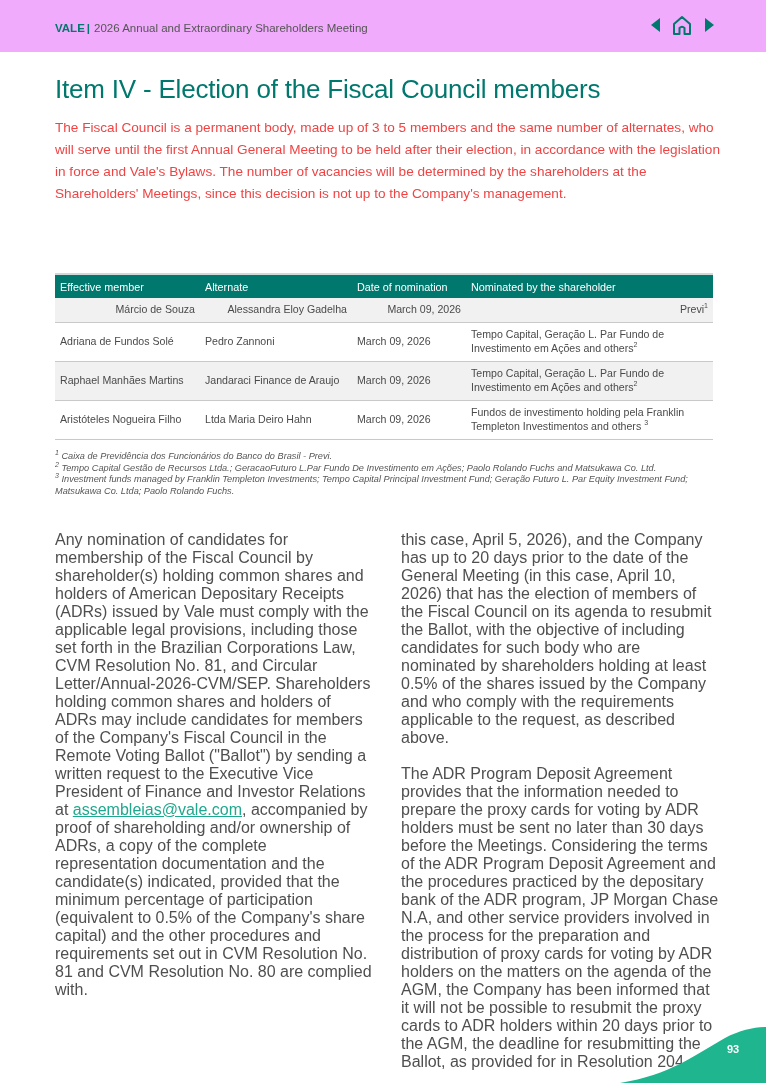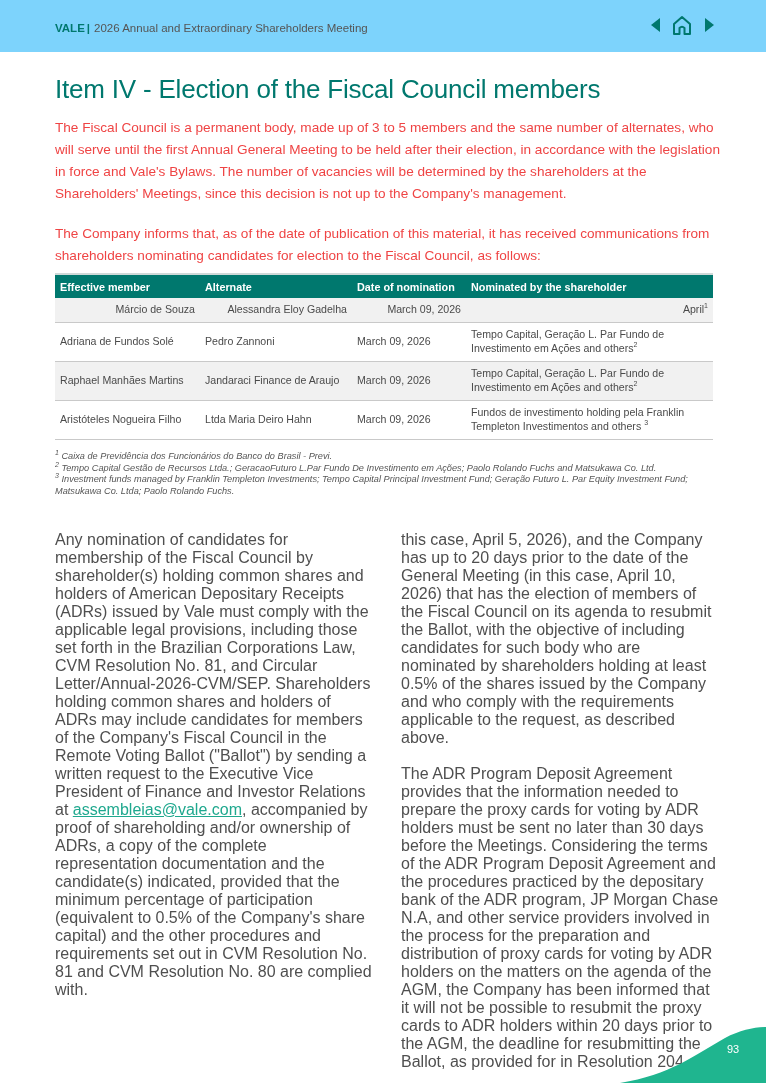--- a/index.html
+++ b/index.html
@@ -1,53 +1,53 @@
 <!DOCTYPE html>
 <html><head>
   <meta charset="utf-8">
   <style>
     * { box-sizing: border-box; margin: 0; padding: 0; }
     html, body { width: 766px; height: 1083px; background: #ffffff; overflow: hidden; }
     body { position: relative; font-family: "Liberation Sans", sans-serif; color: #4a4a4a; }
 
-    .topbar { position: absolute; left: 0; top: 0; width: 766px; height: 52px; background: #7dd3fc; }
+    .topbar { position: absolute; left: 0; top: 0; width: 766px; height: 52px; background: #f0abfc; }
     .topbar .brand { position: absolute; left: 55px; top: 22px; font-size: 11.5px; color: #555; letter-spacing: 0; }
     .topbar .brand b { color: #00786e; font-weight: bold; }
     .topbar .brand .sep { color: #00786e; font-weight: bold; margin: 0 4px 0 2px; }
     .nav { position: absolute; top: 14px; left: 648px; display: flex; align-items: center; gap: 9px; }
     .nav .arr { width: 14px; height: 22px; display: flex; align-items: center; justify-content: center; cursor: pointer; }
     .nav .home { width: 22px; height: 22px; cursor: pointer; }
 
     h1.title { position: absolute; left: 55px; top: 74px; font-size: 26px; font-weight: normal; color: #00786e; letter-spacing: -0.2px; white-space: nowrap; }
 
     .intro { position: absolute; left: 55px; top: 117px; width: 665px; font-size: 13.6px; line-height: 22px; color: #ef4444; }
     .intro p { margin-bottom: 18px; }
 
     table.nom { position: absolute; left: 55px; top: 273px; width: 658px; border-collapse: collapse; font-size: 10.6px; color: #4a4a4a; }
     table.nom thead tr { background: #00786e; color: #fff; }
-    table.nom th { text-align: left; font-weight: bold; padding: 6px 5px 5px 5px; height: 24px; font-size: 10.8px; border-top: 2px solid #cfd9d8; }
+    table.nom th { text-align: left; font-weight: normal; padding: 6px 5px 5px 5px; height: 24px; font-size: 10.8px; border-top: 2px solid #cfd9d8; }
     table.nom td { padding: 4px 5px; border-bottom: 1px solid #c9c9c9; vertical-align: middle; line-height: 13.5px; }
     table.nom tr.r1 td { height: 24px; background: #f1f1f1; text-align: right; }
     table.nom tr.r2 td, table.nom tr.r3 td, table.nom tr.r4 td { height: 39px; }
     table.nom tr.r3 td { background: #f1f1f1; }
     table.nom .c1 { width: 145px; }
     table.nom .c2 { width: 152px; }
     table.nom .c3 { width: 114px; }
     sup { font-size: 7px; vertical-align: super; line-height: 0; }
 
     .notes { position: absolute; left: 55px; top: 451px; width: 665px; font-size: 9.2px; font-style: italic; line-height: 11.5px; color: #555; }
 
     .col { position: absolute; top: 531px; width: 318px; font-size: 16px; line-height: 18px; color: #4f4f4f; }
     .col p { margin-bottom: 18px; }
     .col.left { left: 55px; }
     .col.right { left: 401px; }
     .col a { color: #1fa88e; text-decoration: underline; }
 
     .footer-wave { position: absolute; left: 600px; top: 1020px; width: 166px; height: 63px; }
-    .page-num { position: absolute; left: 727px; top: 1043px; font-size: 11px; font-weight: normal; color: #fff; }
+    .page-num { position: absolute; left: 727px; top: 1043px; font-size: 11px; font-weight: bold; color: #fff; }
   </style>
 </head>
 <body>
 
 <div class="topbar">
   <div class="brand">
     <b>VALE</b><span class="sep">|</span><span>2026 Annual and Extraordinary Shareholders Meeting</span>
   </div>
   <div class="nav">
     <span class="arr">
@@ -65,38 +65,37 @@
           <path d="M0 0 L9 7 L0 14 Z" fill="#00786e"></path>
         </svg>
     </span>
   </div>
 </div>
 
 <h1 class="title">Item IV - Election of the Fiscal Council members</h1>
 
 <div class="intro">
   <p>The Fiscal Council is a permanent body, made up of 3 to 5 members and the same number of alternates, who will serve until the first Annual General Meeting to be held after their election, in accordance with the legislation in force and Vale's Bylaws. The number of vacancies will be determined by the shareholders at the Shareholders' Meetings, since this decision is not up to the Company's management.</p>
-  <p>The Company informs that, as of the date of publication of this material, it has received communications from shareholders nominating candidates for election to the Fiscal Council, as follows:</p>
 </div>
 
 <table class="nom">
   <thead>
     <tr>
       <th class="c1">Effective member</th>
       <th class="c2">Alternate</th>
       <th class="c3">Date of nomination</th>
       <th>Nominated by the shareholder</th>
     </tr>
   </thead>
   <tbody>
     <tr class="r1">
       <td>Márcio de Souza</td>
       <td>Alessandra Eloy Gadelha</td>
       <td>March 09, 2026</td>
-      <td><span>April</span><sup>1</sup></td>
+      <td><span>Previ</span><sup>1</sup></td>
     </tr>
     <tr class="r2">
       <td>Adriana de Fundos Solé</td>
       <td>Pedro Zannoni</td>
       <td>March 09, 2026</td>
       <td><span>Tempo Capital, Geração L. Par Fundo de Investimento em Ações and others</span><sup>2</sup></td>
     </tr>
     <tr class="r3">
       <td>Raphael Manhães Martins</td>
       <td>Jandaraci Finance de Araujo</td>

